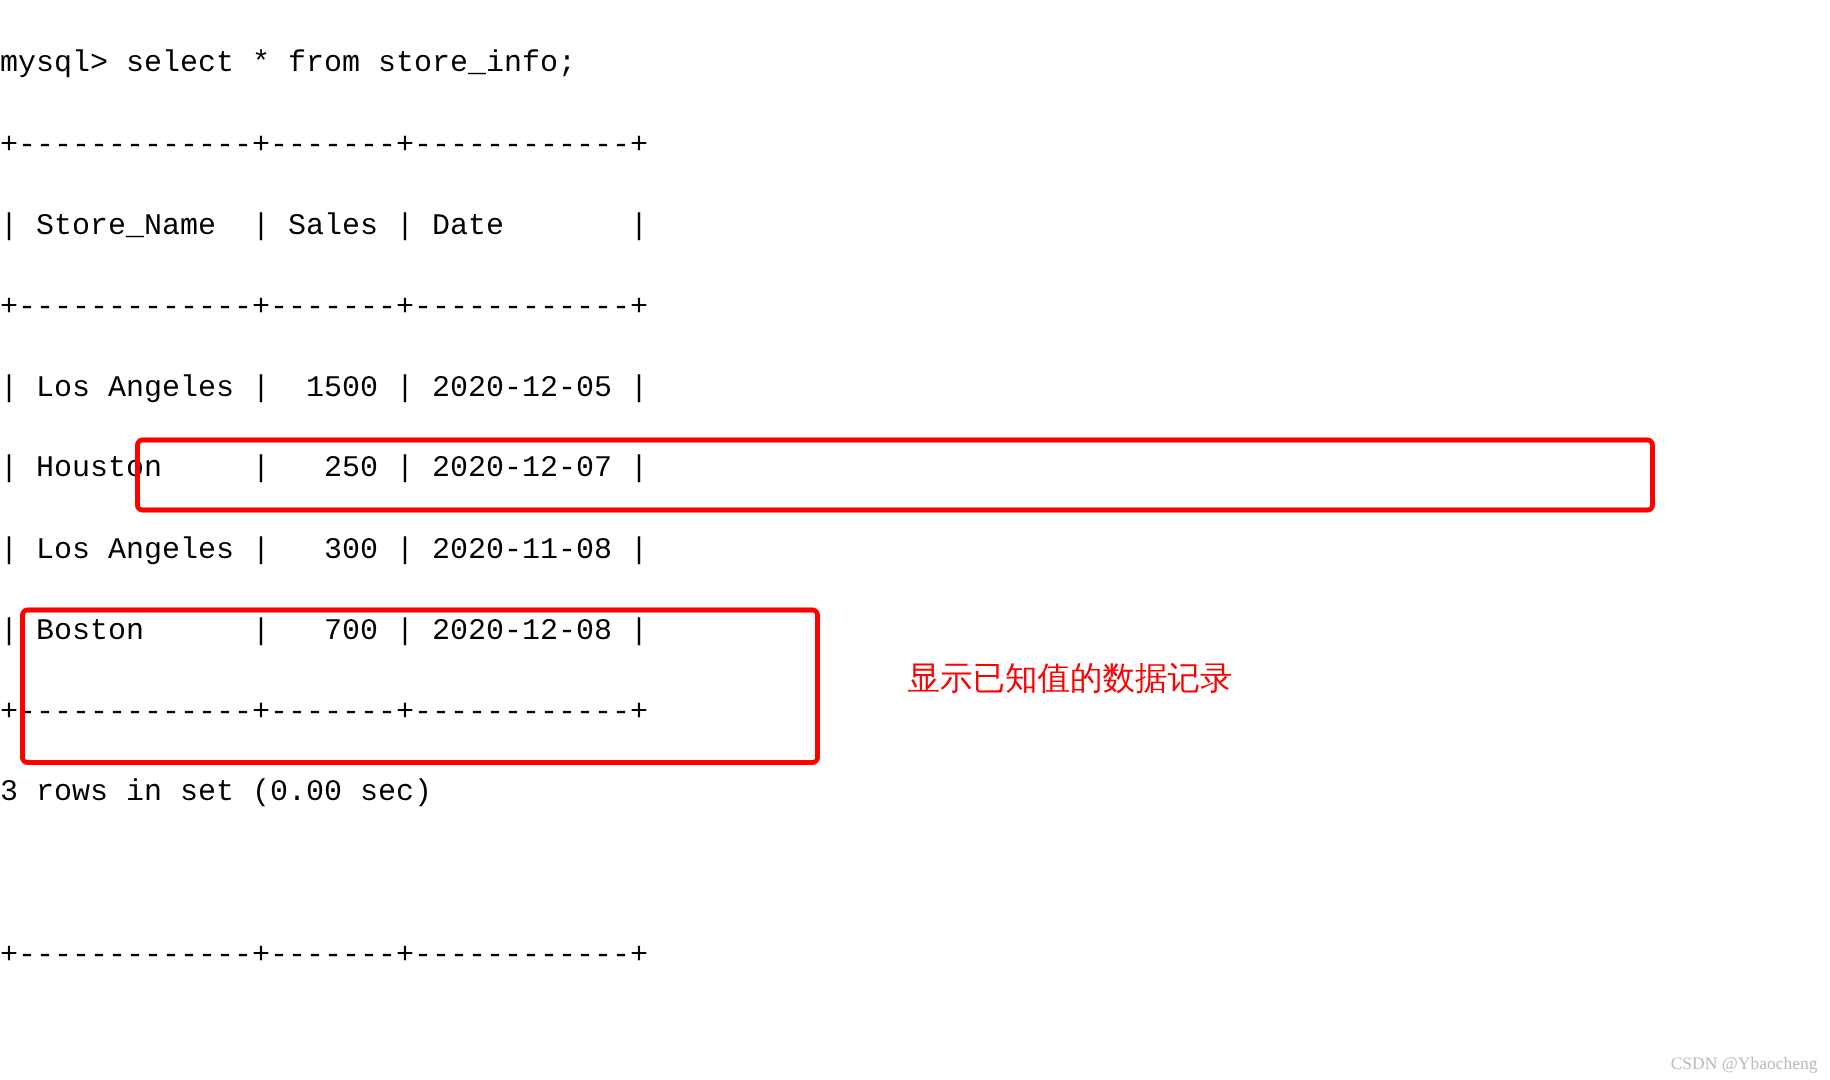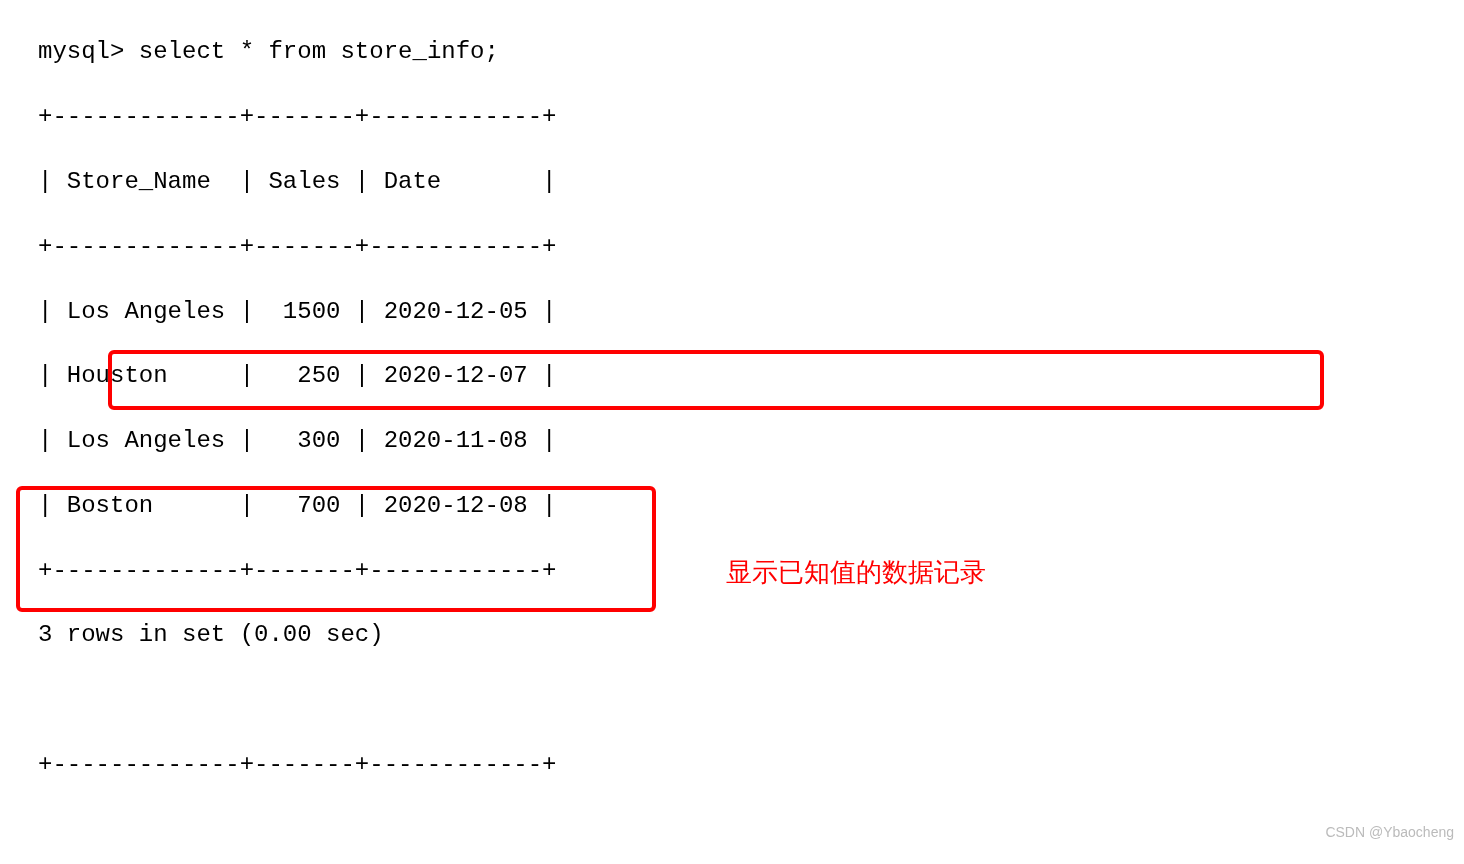--- a/index.html
+++ b/index.html
@@ -18,42 +18,41 @@
       position: relative;
       padding-top: 4px;
       overflow: hidden;
     }
     .terminal {
       white-space: pre;
       position: relative;
     }
     .line {
       white-space: pre;
-      margin-left: 38px;
     }
     .redbox {
       position: absolute;
       border: 4px solid #ff0000;
       border-radius: 6px;
       background: transparent;
       pointer-events: none;
     }
     .annotation {
       position: absolute;
       color: #ff0000;
       font-family: "SimSun", "PingFang SC", "Microsoft YaHei", sans-serif;
       font-size: 26px;
       white-space: nowrap;
     }
     .watermark {
       position: absolute;
       right: 10px;
-      bottom: 22px;
+      bottom: 2px;
       color: #bbbbbb;
-      font-family: Liberation Sans, sans-serif;
+      font-family: Liberation Serif, serif;
       font-size: 14px;
       text-align: center;
     }
   </style>
 </head>
 <body>
 
 <div class="terminal">
 <div class="line"><span>mysql&gt; </span><span>select * from store_info;</span></div>
 <div class="line">+-------------+-------+------------+</div>
@@ -74,15 +73,15 @@
 
 
 
 
 
 </div>
 
 <div class="redbox" style="left:108px; top:350px; width:1216px; height:60px;"></div>
 <div class="redbox" style="left:16px; top:486px; width:640px; height:126px;"></div>
 
-<div class="annotation" style="left:726px; top:555px;">显示已知值的数据记录</div>
+<div class="annotation" style="left:726px; top:525px;">显示已知值的数据记录</div>
 
 <div class="watermark">CSDN @Ybaocheng</div>
 
 </body></html>

